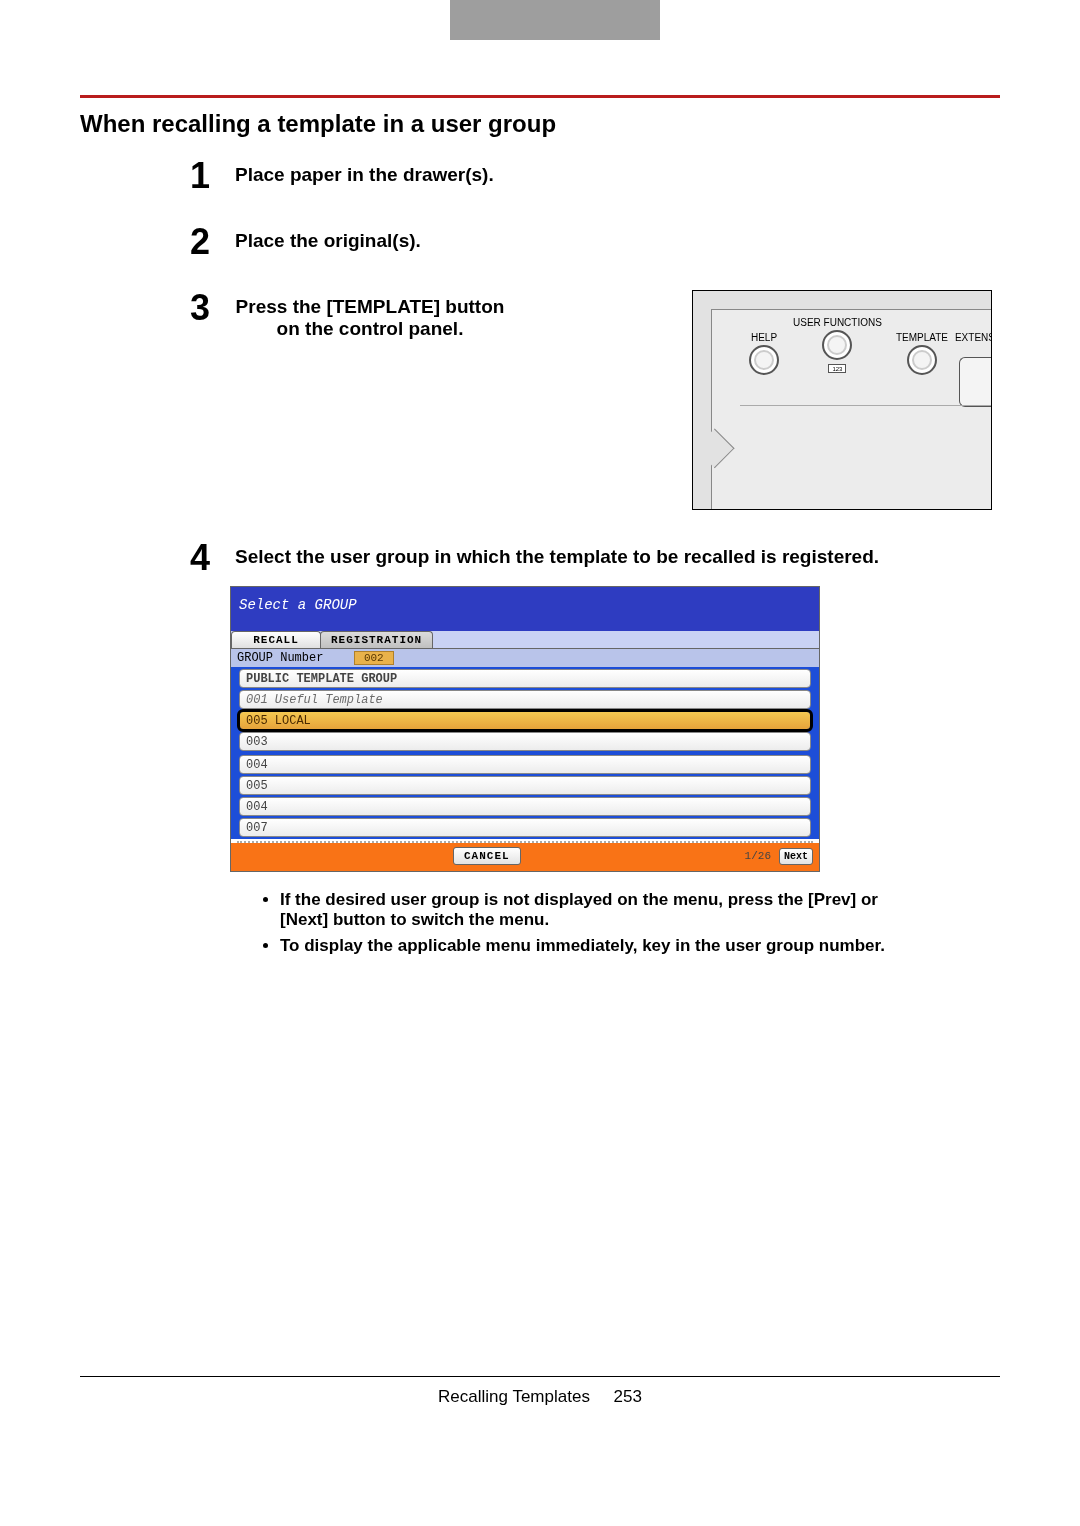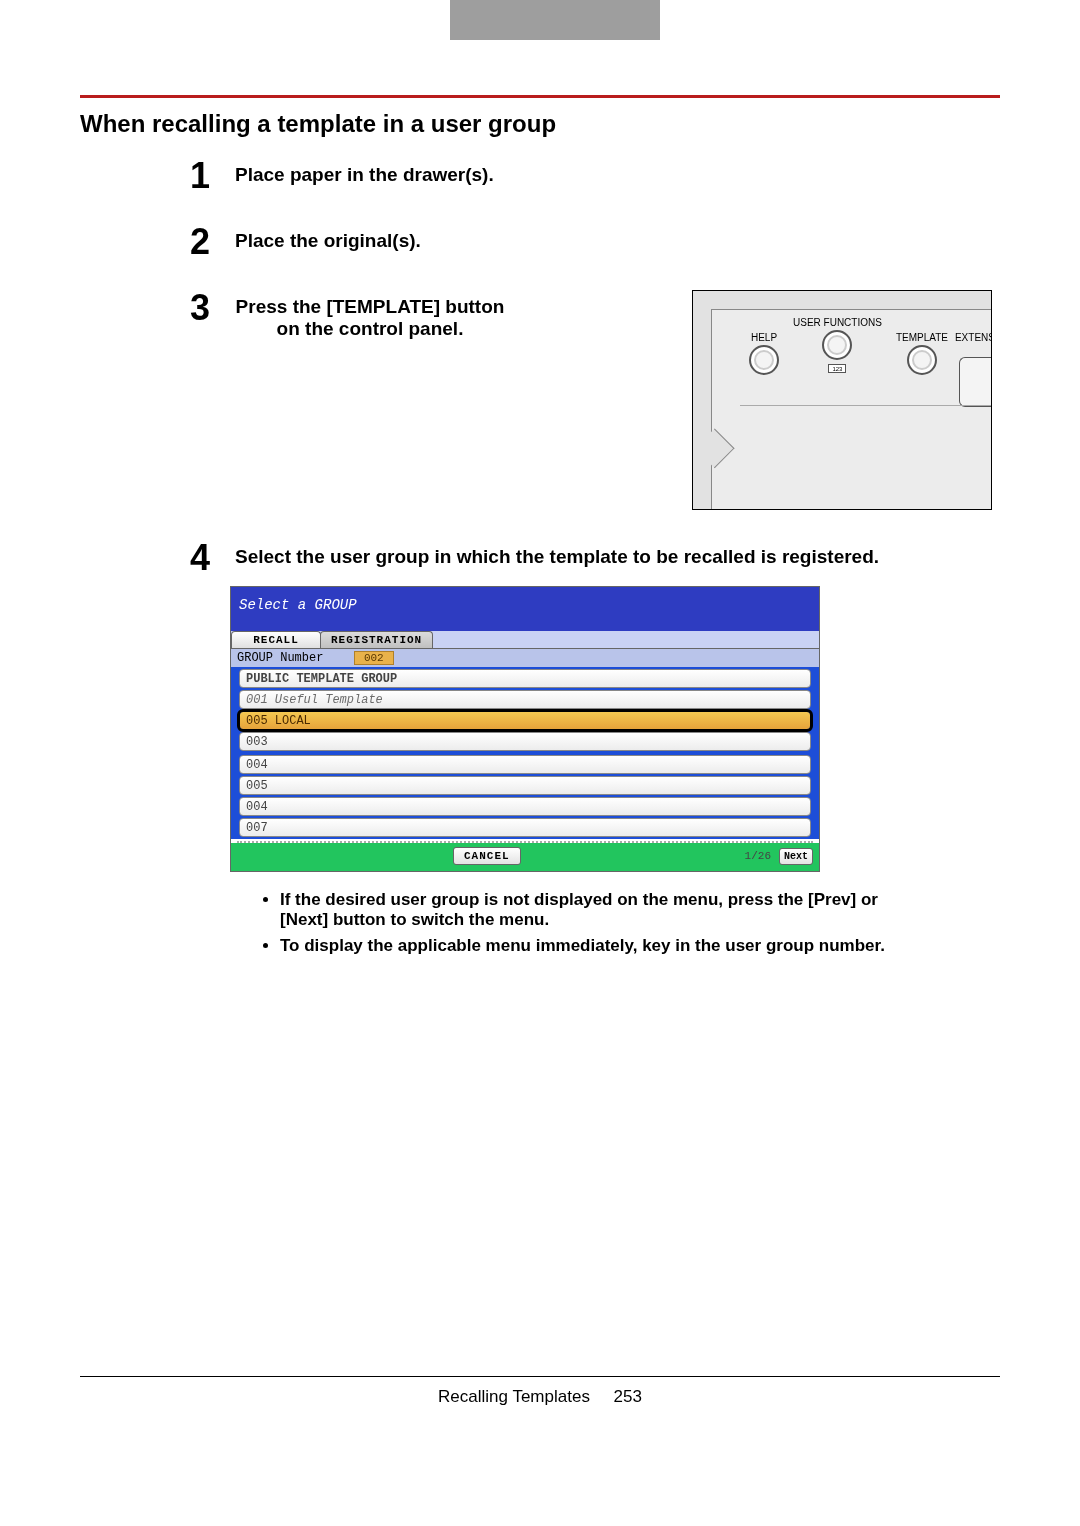--- a/index.html
+++ b/index.html
@@ -191,21 +191,21 @@
     color:#4a2a00;
     outline: 3px solid #000;
     outline-offset: -1px;
     font-weight:normal;
   }
   .group-item.bold { font-weight:bold; }
   .screen-footer {
     display:flex; justify-content:space-between;
     align-items:center;
     padding:4px 6px 6px;
-    background:#22c55e;
+    background:#f97316;
   }
   .spacer { flex:1; }
   .btn-cancel {
     border:1px solid #666; border-radius:3px;
     background:linear-gradient(#fff,#e3e3e3);
     font-size:11px; font-weight:bold;
     letter-spacing:1px;
     padding:2px 10px;
   }
   .page-ind { font-size:11px; color:#444; margin: 0 8px; }

